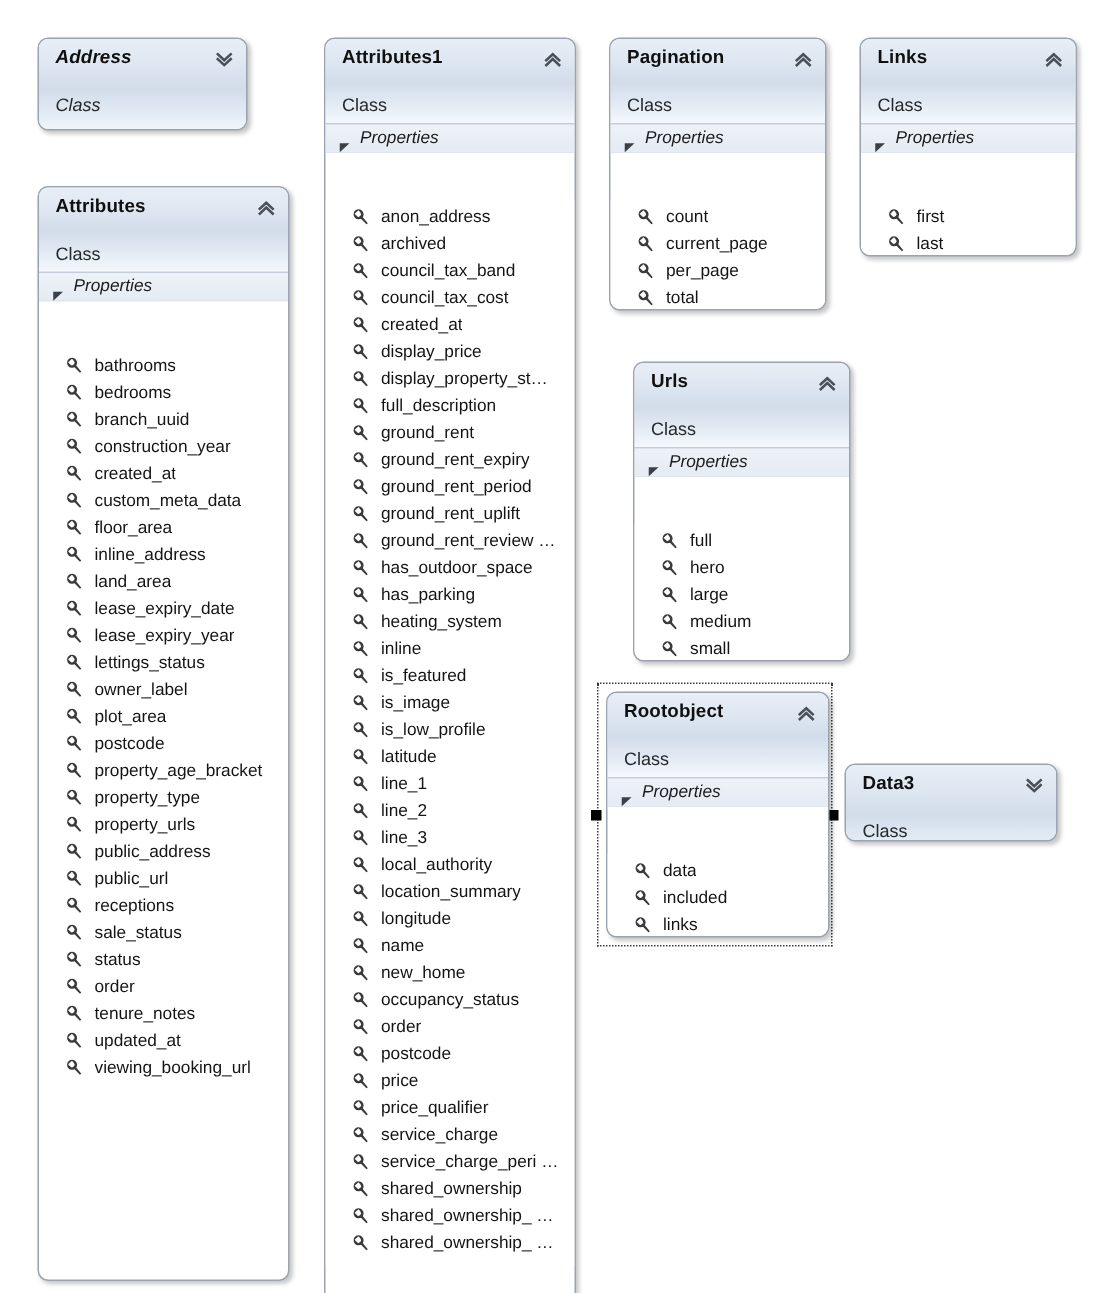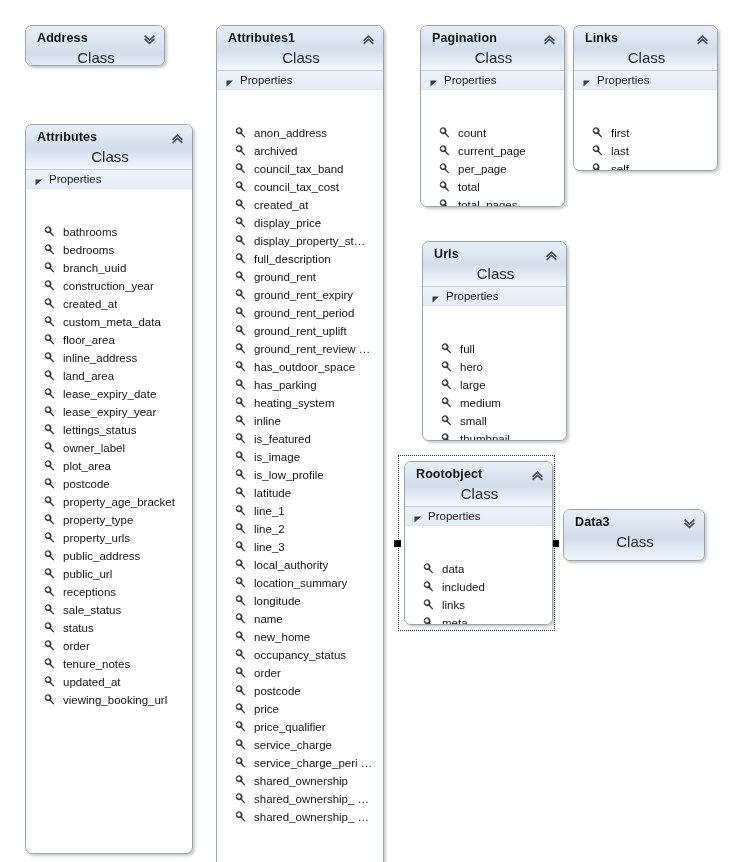--- a/index.html
+++ b/index.html
@@ -54,46 +54,46 @@
   }
 
   .cls-title {
     font-weight: bold;
     font-size: 12.5px;
     color: #101010;
     line-height: 14px;
     letter-spacing: 0.1px;
   }
   .cls-stereotype {
-    font-size: 15px;
+    font-size: 12px;
     color: #27282a;
     line-height: 12px;
-    margin-top: 7px;
-    text-align: center;
+    margin-top: 19px;
   }
 
   .chev {
     position: absolute;
     right: 8px;
     top: 7px;
     width: 13px;
     height: 13px;
   }
   .chev svg { display: block; }
 
   
   .compartment-header {
     display: flex;
-    align-items: center;
+    align-items: flex-end;
     gap: 6px;
     padding: 2px 0 2px 9px;
     background: linear-gradient(to bottom, #eef2f8 0%, #e5ebf4 100%);
     border-bottom: 1px solid #dfe5ee;
     height: 19px;
     box-sizing: border-box;
+    font-style: italic;
   }
   .tri {
     width: 8px;
     height: 8px;
     flex: 0 0 auto;
   }
   .compartment-label {
     font-size: 11.5px;
     color: #1b1b1b;
     line-height: 14px;
@@ -136,21 +136,21 @@
     position: absolute;
     width: 7px;
     height: 7px;
     background: #000000;
   }
 </style>
 </head>
 <body>
 
 <div id="canvas">
-    <div class="cls collapsed" style="left: 25px; top: 25px; width: 140px; height: 41px;">
+    <div class="cls collapsed" style="left: 25px; top: 25px; width: 140px; height: 62px; font-style: italic;">
       <div class="cls-header">
         <div class="cls-title">Address</div>
         <div class="cls-stereotype">Class</div>
         <span class="chev">
           <svg viewBox="0 0 13 13" width="13" height="13">
             <path d="M2.2,3.2 L6.5,7.2 L10.8,3.2" fill="none" stroke="#4a4f58" stroke-width="1.7" stroke-linecap="square"></path>
             <path d="M2.2,6.4 L6.5,10.4 L10.8,6.4" fill="none" stroke="#4a4f58" stroke-width="1.7" stroke-linecap="square"></path>
           </svg>
         </span>
       </div>
@@ -848,21 +848,21 @@
               <g transform="rotate(-42 6 6)">
                 <circle cx="6" cy="3.1" r="2.5" fill="none" stroke="#3a3a3a" stroke-width="1.7"></circle>
                 <path d="M4.3 1.1 L7.7 1.1 L7.7 2.6 L4.3 2.6 Z" fill="#ffffff"></path>
                 <path d="M5.1 5.0 L6.9 5.0 L6.6 11.6 L5.4 11.6 Z" fill="#3a3a3a"></path>
               </g>
             </svg></span>
           <span class="member-name">shared_ownership_ …</span>
         </div>
       </div>
     </div>
-    <div class="cls" style="left: 420px; top: 25px; width: 145px; height: 182px;">
+    <div class="cls" style="left: 406px; top: 25px; width: 145px; height: 182px;">
       <div class="cls-header">
         <div class="cls-title">Pagination</div>
         <div class="cls-stereotype">Class</div>
         <span class="chev">
           <svg viewBox="0 0 13 13" width="13" height="13">
             <path d="M2.2,7.2 L6.5,3.2 L10.8,7.2" fill="none" stroke="#4a4f58" stroke-width="1.7" stroke-linecap="square"></path>
             <path d="M2.2,10.4 L6.5,6.4 L10.8,10.4" fill="none" stroke="#4a4f58" stroke-width="1.7" stroke-linecap="square"></path>
           </svg>
         </span>
       </div>

